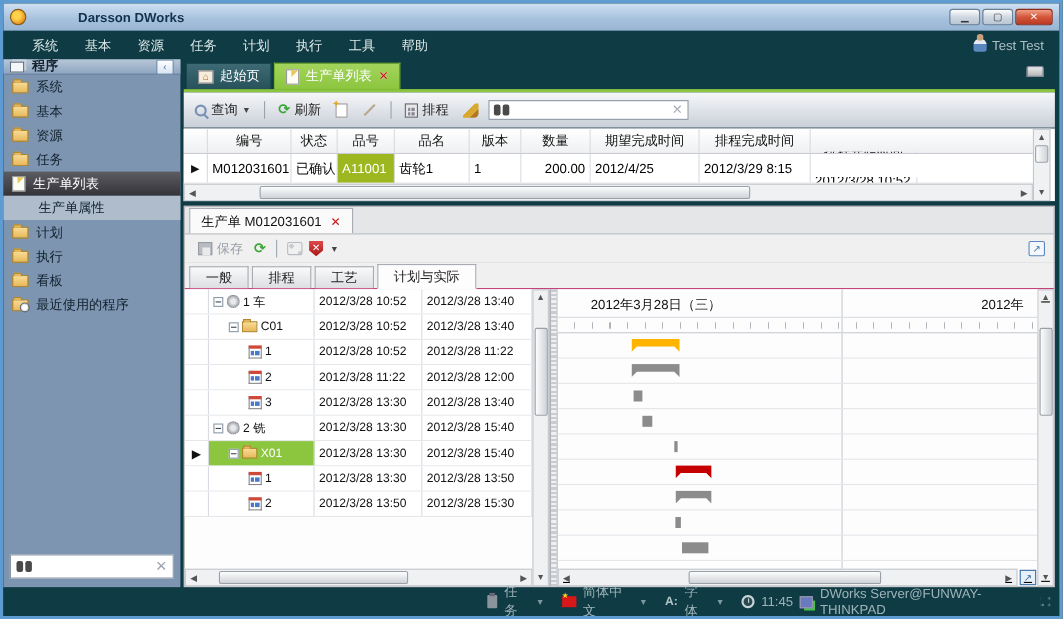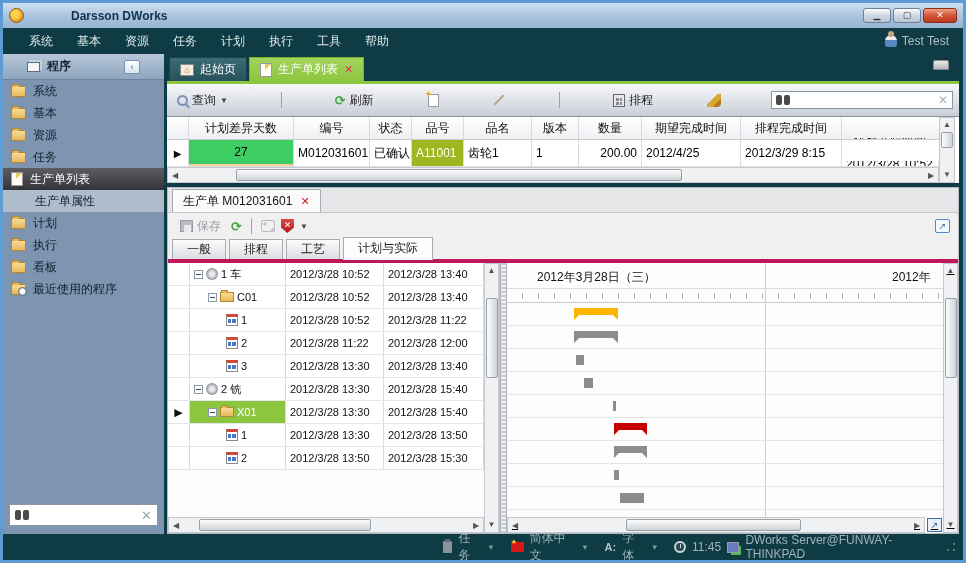--- a/index.html
+++ b/index.html
@@ -17,21 +17,21 @@
 
 .menubar { height:26px; background:#0e3b44; display:flex; align-items:center; padding:0 14px; color:#dfe9ea; flex:none; }
 .menu-item { padding:4px 12px; cursor:default; }
 .user-box { margin-left:auto; display:flex; align-items:center; gap:5px; color:#aebfc4; }
 .user-icon { width:12px; height:12px; background:linear-gradient(#e8ecf2 45%,#5a87c0 45%); border-radius:50% 50% 20% 20%; position:relative; }
 .user-icon::before{ content:""; position:absolute; top:-4px; left:3px; width:6px; height:6px; border-radius:50%; background:#caa27a; }
 
 
 .appbody { flex:1; display:flex; min-height:0; }
 .sidebar { width:161px; background:#7d95b1; margin-right:3px; display:flex; flex-direction:column; flex:none; }
-.sb-header { height:26px; background:linear-gradient(#b6c6d8,#8ea6c0); display:flex; align-items:center; padding:0 24px; border-bottom:1px solid #6b83a0; }
+.sb-header { height:14px; background:linear-gradient(#b6c6d8,#8ea6c0); display:flex; align-items:center; padding:0 6px; border-bottom:1px solid #6b83a0; }
 .sb-header-icon { width:13px; height:10px; background:#f4f6f8; border:1px solid #5a6b80; box-shadow:2px -2px 0 #c8d2dc; margin-right:7px; }
 .sb-header-label { color:#15242f; font-weight:bold; }
 .sb-collapse { margin-left:auto; width:16px; height:14px; background:linear-gradient(#ffffff,#d8e4f0); border:1px solid #7a92ae; border-radius:2px; color:#3a6ea5; font-size:9px; line-height:12px; text-align:center; }
 .sb-item { height:22px; display:flex; align-items:center; padding:0 8px; color:#10202c; gap:7px; }
 .sb-item.selected { background:linear-gradient(#5c5c63,#333338); color:#fff; }
 .sb-item.child { background:#aebccb; padding-left:32px; }
 .icon-folder { width:15px; height:11px; background:linear-gradient(#f8dc96,#e8b85a); border:1px solid #b08830; border-radius:1px; position:relative; flex:none; }
 .icon-folder::before { content:""; position:absolute; top:-3px; left:0; width:6px; height:2px; background:#e8b85a; border:1px solid #b08830; border-bottom:none; }
 .icon-folder.recent::after { content:""; position:absolute; right:-2px; bottom:-2px; width:7px; height:7px; border-radius:50%; background:radial-gradient(#fff 40%,#8aa); border:1px solid #667; }
 .icon-page { width:12px; height:14px; background:#fdfdf4; border:1px solid #999; position:relative; flex:none; }
@@ -46,21 +46,21 @@
 .main { flex:1; display:flex; flex-direction:column; min-width:0; padding-right:4px; }
 .tabstrip { height:27px; display:flex; align-items:flex-end; gap:2px; padding-left:2px; flex:none; position:relative; }
 .tab { height:24px; display:flex; align-items:center; gap:6px; padding:0 10px; color:#fff; font-size:12px; }
 .tab.home { background:linear-gradient(#3d6a74,#27525c); border:1px solid #1a454e; border-bottom:none; }
 .tab.active { background:linear-gradient(#a3d45c,#8cc63f); border:1px solid #79b32e; border-bottom:none; }
 .icon-home { width:14px; height:12px; background:#f4ecdc; border:1px solid #888; font-size:9px; line-height:11px; text-align:center; color:#c06010; }
 .tab .x { color:#c81e1e; font-weight:bold; font-size:11px; text-shadow:0 0 1px #fff; }
 .pin-icon { position:absolute; right:10px; top:6px; width:16px; height:10px; background:linear-gradient(#e8e8e8,#b8b8b8); border-radius:2px 2px 0 0; border:1px solid #889; }
 .greenline { height:3px; background:#8cc63f; flex:none; }
 
-.toolbar { height:23px; background:linear-gradient(#f6f7f9,#c9cfd8); border-bottom:1px solid #8a929e; display:flex; align-items:center; padding:16px 6px; gap:5px; color:#222; flex:none;justify-content:space-between; }
+.toolbar { height:23px; background:linear-gradient(#f6f7f9,#c9cfd8); border-bottom:1px solid #8a929e; display:flex; align-items:center; padding:16px 6px; gap:5px; color:#222; flex:none; }
 .tb-sep { width:1px; height:16px; background:#9aa2ac; margin:0 3px; }
 .tb-btn { display:flex; align-items:center; gap:4px; padding:1px 4px; }
 .icon-mag { width:11px; height:11px; border:2px solid #7a91b5; border-radius:50%; position:relative; flex:none; }
 .icon-mag::after { content:""; position:absolute; width:5px; height:2px; background:#7a91b5; transform:rotate(45deg); left:6px; top:8px; }
 .icon-refresh { color:#3aa635; font-weight:bold; font-size:13px; }
 .icon-newdoc { width:11px; height:13px; background:#fff; border:1px solid #999; position:relative; }
 .icon-newdoc::after { content:"✦"; position:absolute; top:-6px; left:-4px; color:#e8a820; font-size:9px; }
 .icon-pencil { width:14px; height:2px; background:#b8a890; transform:rotate(-45deg); border-radius:1px; }
 .icon-calc { width:12px; height:13px; background:#e8e8e8; border:1px solid #667; display:grid; grid-template-columns:1fr 1fr; gap:1px; padding:3px 2px 1px; }
 .icon-calc i { background:#889; }
@@ -99,21 +99,21 @@
 .doctabs { height:25px; background:#e4e6e8; display:flex; align-items:flex-end; padding-left:4px; border-bottom:1px solid #c0c4c8; flex:none; }
 .doctab { height:23px; background:#fafafa; border:1px solid #a8acb2; border-bottom:none; display:flex; align-items:center; gap:8px; padding:0 10px; color:#111; }
 .doctab .x { color:#c81e1e; font-weight:bold; font-size:11px; }
 .dtoolbar { height:26px; display:flex; align-items:center; gap:6px; padding:0 8px; background:#f0f0f0; flex:none; }
 .icon-save { width:13px; height:12px; background:#b8bcc2; border:1px solid #989ca2; position:relative; }
 .icon-save::after { content:""; position:absolute; left:3px; top:4px; width:7px; height:7px; background:#e8eaec; }
 .dim { color:#9aa0a8; }
 .icon-org { width:14px; height:12px; border:1px solid #b8bcc2; border-radius:2px; background:radial-gradient(circle at 3px 3px,#c8ccd2 2px,transparent 2px),radial-gradient(circle at 11px 9px,#c8ccd2 2px,transparent 2px); }
 .icon-shield { width:13px; height:14px; background:linear-gradient(#e04848,#a81818); clip-path:polygon(0 0,100% 0,100% 60%,50% 100%,0 60%); color:#fff; font-size:9px; font-weight:bold; text-align:center; line-height:12px; }
 .popout { margin-left:auto; width:15px; height:14px; border:1px solid #5a87c0; border-radius:2px; color:#3a6ea5; font-size:9px; line-height:12px; text-align:center; background:#f4f8fc; }
-.innertabs { height:24px; display:flex; align-items:flex-end; padding-left:4px; gap:3px; border-bottom:4px solid #be185d; flex:none; background:#f0f0f0; }
+.innertabs { height:24px; display:flex; align-items:flex-end; padding-left:4px; gap:3px; border-bottom:1px solid #be185d; flex:none; background:#f0f0f0; }
 .itab { height:20px; padding:0 14px; background:linear-gradient(#fafafa,#dcdee2); border:1px solid #a8acb2; border-bottom:none; display:flex; align-items:center; color:#222; }
 .itab.active { height:23px; background:#fdfdfd; font-size:12px; position:relative; z-index:2; margin-bottom:-1px; border-bottom:1px solid #fdfdfd; }
 
 .split { flex:1; display:flex; min-height:0; background:#fdfdfd; }
 
 .treepane { width:332px; flex:none; display:flex; flex-direction:column; border-right:1px solid #c0c4c8; }
 .tree-inner { display:flex; flex:1; min-height:0; }
 .tree-cols { width:316px; display:flex; flex-direction:column; }
 .t-head { display:flex; height:40px; background:#fdfdfd; border-bottom:1px solid #c8ccd2; }
 .t-head .cell { align-items:center; color:#111; border-right:1px solid #d8dce2; }
@@ -296,34 +296,32 @@
         <span class="tb-search">
           <span class="icon-binoc"></span>
           <span class="x">✕</span>
         </span>
       </div>
 
       <div class="grid">
         <div class="grid-cols">
           <div class="g-head">
             <div class="cell gc0"></div>
-            <div class="cell gc1">计划差异天数</div>
             <div class="cell gc2">编号</div>
             <div class="cell gc3">状态</div>
             <div class="cell gc4">品号</div>
             <div class="cell gc5">品名</div>
             <div class="cell gc6">版本</div>
             <div class="cell gc7">数量</div>
             <div class="cell gc8">期望完成时间</div>
             <div class="cell gc9">排程完成时间</div>
             <div class="cell gc10">排程开始时间</div>
           </div>
           <div class="g-row">
             <div class="cell gc0 row-marker">▶</div>
-            <div class="cell gc1 green">27</div>
             <div class="cell gc2">M012031601</div>
             <div class="cell gc3">已确认</div>
             <div class="cell gc4 olive">A11001</div>
             <div class="cell gc5">齿轮1</div>
             <div class="cell gc6">1</div>
             <div class="cell gc7 num">200.00</div>
             <div class="cell gc8">2012/4/25</div>
             <div class="cell gc9">2012/3/29 8:15</div>
             <div class="cell gc10">2012/3/28 10:52</div>
           </div>

